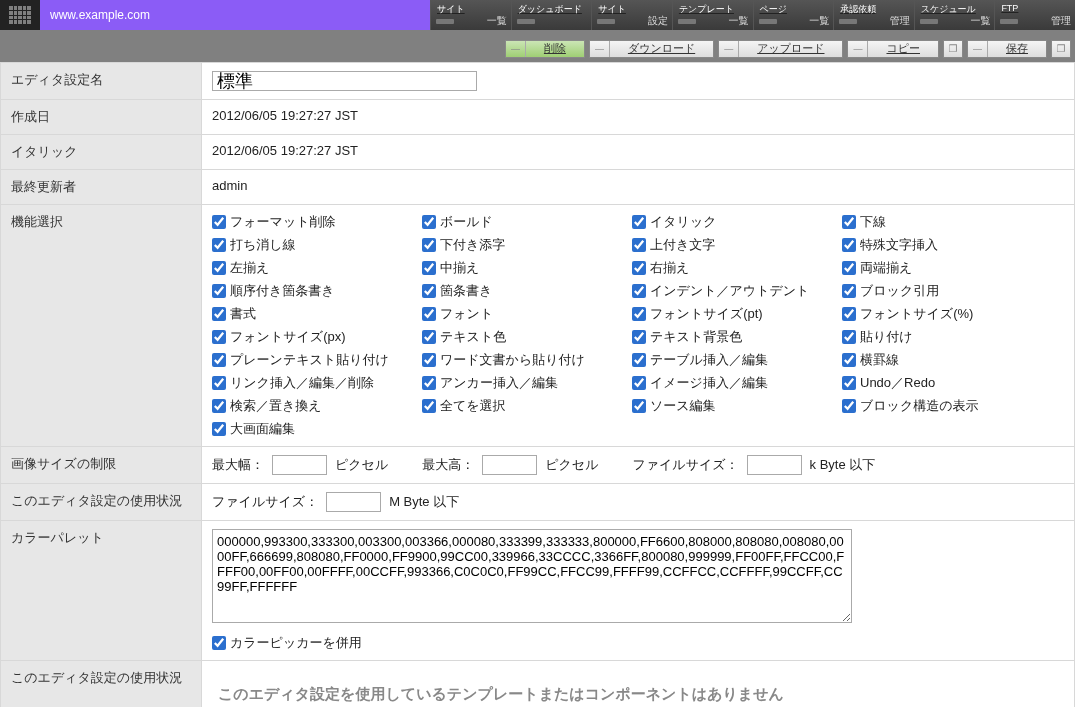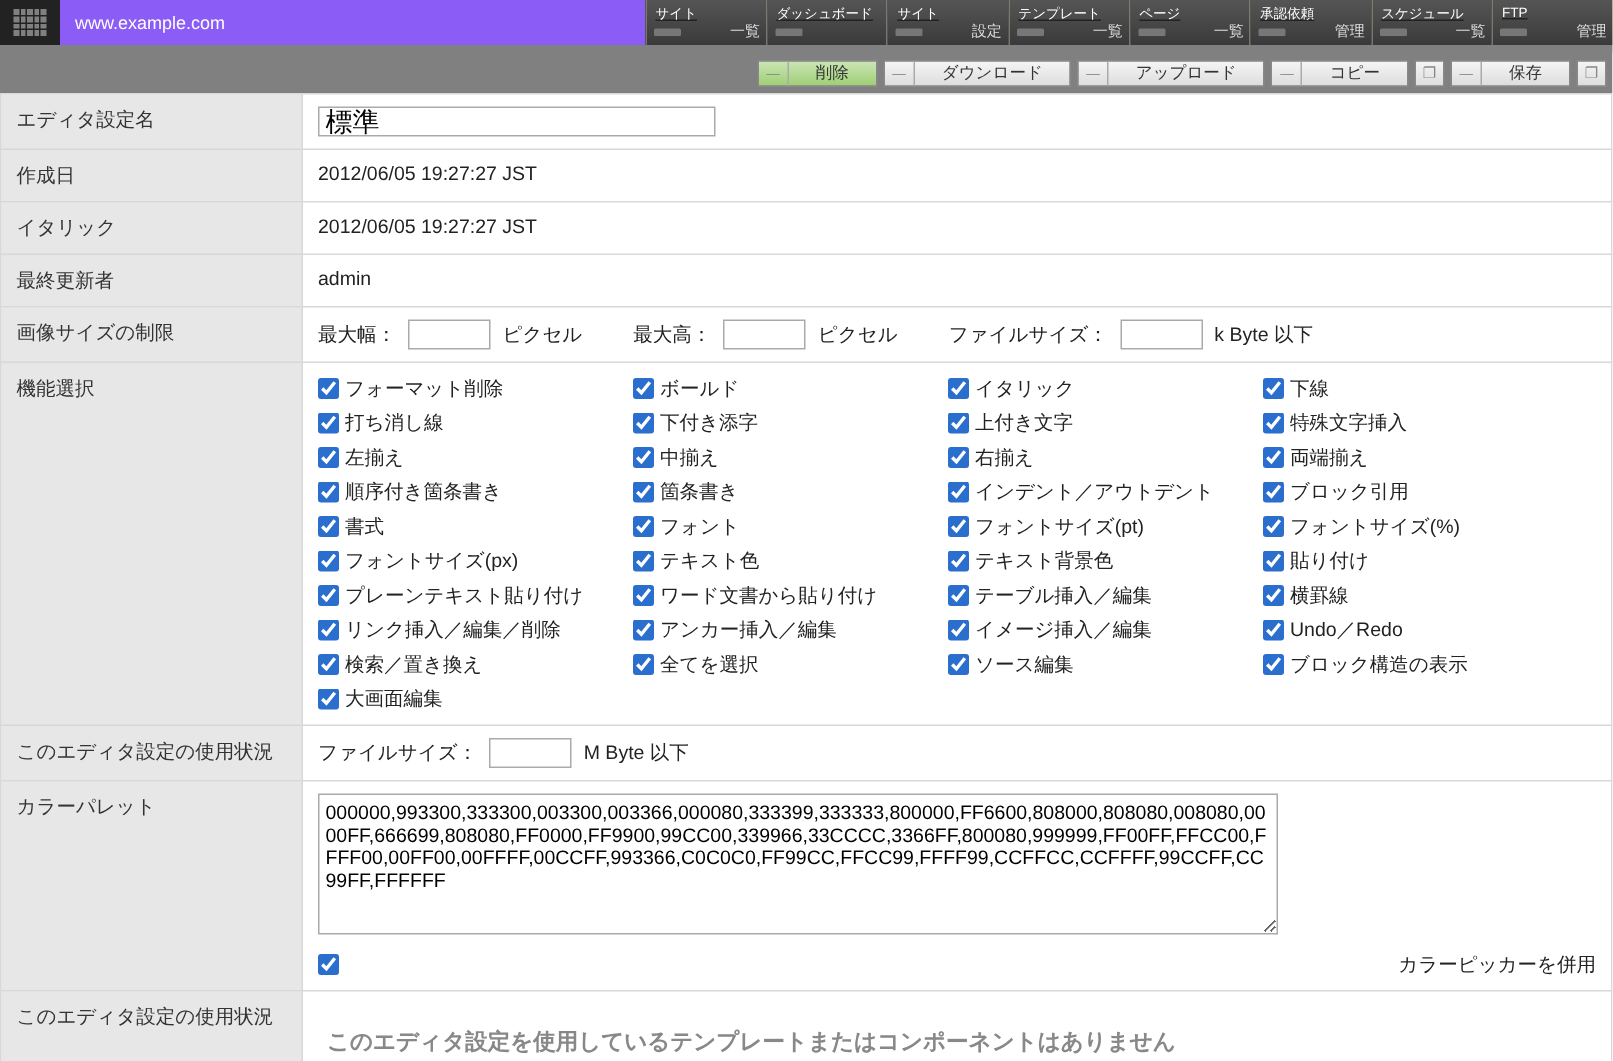--- a/index.html
+++ b/index.html
@@ -10,36 +10,36 @@
 .logo-dots span { background: #808080; }
 .url { flex: 0 0 390px; background: #8b5cf6; color: #fff; display: flex; align-items: center; padding: 0 10px; font-size: 12px; }
 .nav { flex: 1; display: flex; background: #fef9c3; text-decoration: underline; }
 .nav-item { flex: 1; border-left: 1px solid #555; background: linear-gradient(#555,#3a3a3a); color: #fff; padding: 3px 6px 2px; font-size: 9px; position: relative; cursor: pointer; }
 .nav-item .nav-bot { position: absolute; right: 4px; bottom: 2px; font-size: 10px; color: #ddd; text-align: center; }
 .nav-item .nav-indicator { position: absolute; left: 5px; bottom: 6px; width: 18px; height: 5px; background: #777; border-radius: 1px; }
 .toolbar-row { background: #808080; height: 32px; display: flex; align-items: center; justify-content: flex-end; padding-right: 4px; gap: 4px; border-top: 5px solid #808080; }
 .tool-btn { background: linear-gradient(#f5f5f5,#ddd); border: 1px solid #888; height: 18px; display: flex; align-items: center; cursor: pointer; font-size: 11px; color: #333; }
 .tool-btn.primary { background: linear-gradient(#cbe5b5,#9fcf74); }
 .tool-btn .slot { width: 20px; height: 100%; border-right: 1px solid #aaa; display:flex;align-items:center;justify-content:center; color:#888;font-size:9px; }
-.tool-btn .lbl { padding: 0 18px; }
+.tool-btn .lbl { padding: 0 18px; text-decoration: underline; }
 .tool-icon { background: linear-gradient(#f5f5f5,#ddd); border: 1px solid #888; width: 20px; height: 18px; display:flex;align-items:center;justify-content:center; cursor:pointer; color:#888; font-size:10px; }
 .form-table { width: 100%; border-collapse: collapse; }
 .form-table td { border: 1px solid #d8d8d8; padding: 8px 10px; vertical-align: top; font-size: 13px; }
 .form-table td.label { width: 201px; background: #e7e7e7; color: #333; }
 input[type=text] { border: 1px solid #aaa; padding: 2px 4px; font-size: 18px; height: 20px; }
 .name-input { width: 265px; }
 .size-input { width: 55px; }
 textarea { border: 1px solid #aaa; padding: 4px; font-size: 13px; width: 640px; height: 94px; resize: both; font-family: inherit; }
 .checks { display: grid; grid-template-columns: 210px 210px 210px 210px; row-gap: 5px; }
 .check-item { display: flex; align-items: center; gap: 4px; font-size: 13px; }
 .check-item input { accent-color: #2b6fce; width: 14px; height: 14px; }
 .size-row { display: flex; align-items: center; gap: 8px; font-size: 13px; }
 .size-row .gap { width: 18px; }
 .usage { color: #888; font-size: 15px; padding: 16px 6px 40px; font-weight: bold; }
-.picker-row { margin-top: 8px; display:flex; align-items:center; gap:16px;justify-content:space-between; }
+.picker-row { margin-top: 8px; display:flex; align-items:center; gap:4px; }
 </style>
 </head>
 <body>
 
 <div class="topbar">
   <div class="logo">
     <div class="logo-dots">
         <span></span>
         <span></span>
         <span></span>
@@ -142,195 +142,195 @@
     <td class="label">作成日</td>
     <td>2012/06/05 19:27:27 JST</td>
   </tr>
   <tr>
     <td class="label">イタリック</td>
     <td>2012/06/05 19:27:27 JST</td>
   </tr>
   <tr>
     <td class="label">最終更新者</td>
     <td>admin</td>
+  </tr>
+  <tr>
+    <td class="label">機能選択</td>
+    <td>
+          <div class="checks" id="checks">
+            <label class="check-item">
+              <input type="checkbox" checked="" style="">
+              <span>フォーマット削除</span>
+            </label>
+            <label class="check-item">
+              <input type="checkbox" checked="" style="">
+              <span>ボールド</span>
+            </label>
+            <label class="check-item">
+              <input type="checkbox" checked="" style="">
+              <span>イタリック</span>
+            </label>
+            <label class="check-item">
+              <input type="checkbox" checked="" style="">
+              <span>下線</span>
+            </label>
+            <label class="check-item">
+              <input type="checkbox" checked="" style="">
+              <span>打ち消し線</span>
+            </label>
+            <label class="check-item">
+              <input type="checkbox" checked="" style="">
+              <span>下付き添字</span>
+            </label>
+            <label class="check-item">
+              <input type="checkbox" checked="" style="">
+              <span>上付き文字</span>
+            </label>
+            <label class="check-item">
+              <input type="checkbox" checked="" style="">
+              <span>特殊文字挿入</span>
+            </label>
+            <label class="check-item">
+              <input type="checkbox" checked="" style="">
+              <span>左揃え</span>
+            </label>
+            <label class="check-item">
+              <input type="checkbox" checked="" style="">
+              <span>中揃え</span>
+            </label>
+            <label class="check-item">
+              <input type="checkbox" checked="" style="">
+              <span>右揃え</span>
+            </label>
+            <label class="check-item">
+              <input type="checkbox" checked="" style="">
+              <span>両端揃え</span>
+            </label>
+            <label class="check-item">
+              <input type="checkbox" checked="" style="">
+              <span>順序付き箇条書き</span>
+            </label>
+            <label class="check-item">
+              <input type="checkbox" checked="" style="">
+              <span>箇条書き</span>
+            </label>
+            <label class="check-item">
+              <input type="checkbox" checked="" style="">
+              <span>インデント／アウトデント</span>
+            </label>
+            <label class="check-item">
+              <input type="checkbox" checked="" style="">
+              <span>ブロック引用</span>
+            </label>
+            <label class="check-item">
+              <input type="checkbox" checked="" style="">
+              <span>書式</span>
+            </label>
+            <label class="check-item">
+              <input type="checkbox" checked="" style="">
+              <span>フォント</span>
+            </label>
+            <label class="check-item">
+              <input type="checkbox" checked="" style="">
+              <span>フォントサイズ(pt)</span>
+            </label>
+            <label class="check-item">
+              <input type="checkbox" checked="" style="">
+              <span>フォントサイズ(%)</span>
+            </label>
+            <label class="check-item">
+              <input type="checkbox" checked="" style="">
+              <span>フォントサイズ(px)</span>
+            </label>
+            <label class="check-item">
+              <input type="checkbox" checked="" style="">
+              <span>テキスト色</span>
+            </label>
+            <label class="check-item">
+              <input type="checkbox" checked="" style="">
+              <span>テキスト背景色</span>
+            </label>
+            <label class="check-item">
+              <input type="checkbox" checked="" style="">
+              <span>貼り付け</span>
+            </label>
+            <label class="check-item">
+              <input type="checkbox" checked="" style="">
+              <span>プレーンテキスト貼り付け</span>
+            </label>
+            <label class="check-item">
+              <input type="checkbox" checked="" style="">
+              <span>ワード文書から貼り付け</span>
+            </label>
+            <label class="check-item">
+              <input type="checkbox" checked="" style="">
+              <span>テーブル挿入／編集</span>
+            </label>
+            <label class="check-item">
+              <input type="checkbox" checked="" style="">
+              <span>横罫線</span>
+            </label>
+            <label class="check-item">
+              <input type="checkbox" checked="" style="">
+              <span>リンク挿入／編集／削除</span>
+            </label>
+            <label class="check-item">
+              <input type="checkbox" checked="" style="">
+              <span>アンカー挿入／編集</span>
+            </label>
+            <label class="check-item">
+              <input type="checkbox" checked="" style="">
+              <span>イメージ挿入／編集</span>
+            </label>
+            <label class="check-item">
+              <input type="checkbox" checked="" style="">
+              <span>Undo／Redo</span>
+            </label>
+            <label class="check-item">
+              <input type="checkbox" checked="" style="">
+              <span>検索／置き換え</span>
+            </label>
+            <label class="check-item">
+              <input type="checkbox" checked="" style="">
+              <span>全てを選択</span>
+            </label>
+            <label class="check-item">
+              <input type="checkbox" checked="" style="">
+              <span>ソース編集</span>
+            </label>
+            <label class="check-item">
+              <input type="checkbox" checked="" style="">
+              <span>ブロック構造の表示</span>
+            </label>
+            <label class="check-item">
+              <input type="checkbox" checked="" style="">
+              <span>大画面編集</span>
+            </label>
+          </div>
+        </td>
   </tr>
   <tr>
     <td class="label">画像サイズの制限</td>
     <td>
       <div class="size-row">
         <span>最大幅：</span>
         <input type="text" class="size-input" style="">
         <span>ピクセル</span>
         <span class="gap"></span>
         <span>最大高：</span>
         <input type="text" class="size-input" style="">
         <span>ピクセル</span>
         <span class="gap"></span>
         <span>ファイルサイズ：</span>
         <input type="text" class="size-input" style="">
         <span>k Byte 以下</span>
       </div>
     </td>
   </tr>
   <tr>
-    <td class="label">機能選択</td>
-    <td>
-          <div class="checks" id="checks">
-            <label class="check-item">
-              <input type="checkbox" checked="" style="">
-              <span>フォーマット削除</span>
-            </label>
-            <label class="check-item">
-              <input type="checkbox" checked="" style="">
-              <span>ボールド</span>
-            </label>
-            <label class="check-item">
-              <input type="checkbox" checked="" style="">
-              <span>イタリック</span>
-            </label>
-            <label class="check-item">
-              <input type="checkbox" checked="" style="">
-              <span>下線</span>
-            </label>
-            <label class="check-item">
-              <input type="checkbox" checked="" style="">
-              <span>打ち消し線</span>
-            </label>
-            <label class="check-item">
-              <input type="checkbox" checked="" style="">
-              <span>下付き添字</span>
-            </label>
-            <label class="check-item">
-              <input type="checkbox" checked="" style="">
-              <span>上付き文字</span>
-            </label>
-            <label class="check-item">
-              <input type="checkbox" checked="" style="">
-              <span>特殊文字挿入</span>
-            </label>
-            <label class="check-item">
-              <input type="checkbox" checked="" style="">
-              <span>左揃え</span>
-            </label>
-            <label class="check-item">
-              <input type="checkbox" checked="" style="">
-              <span>中揃え</span>
-            </label>
-            <label class="check-item">
-              <input type="checkbox" checked="" style="">
-              <span>右揃え</span>
-            </label>
-            <label class="check-item">
-              <input type="checkbox" checked="" style="">
-              <span>両端揃え</span>
-            </label>
-            <label class="check-item">
-              <input type="checkbox" checked="" style="">
-              <span>順序付き箇条書き</span>
-            </label>
-            <label class="check-item">
-              <input type="checkbox" checked="" style="">
-              <span>箇条書き</span>
-            </label>
-            <label class="check-item">
-              <input type="checkbox" checked="" style="">
-              <span>インデント／アウトデント</span>
-            </label>
-            <label class="check-item">
-              <input type="checkbox" checked="" style="">
-              <span>ブロック引用</span>
-            </label>
-            <label class="check-item">
-              <input type="checkbox" checked="" style="">
-              <span>書式</span>
-            </label>
-            <label class="check-item">
-              <input type="checkbox" checked="" style="">
-              <span>フォント</span>
-            </label>
-            <label class="check-item">
-              <input type="checkbox" checked="" style="">
-              <span>フォントサイズ(pt)</span>
-            </label>
-            <label class="check-item">
-              <input type="checkbox" checked="" style="">
-              <span>フォントサイズ(%)</span>
-            </label>
-            <label class="check-item">
-              <input type="checkbox" checked="" style="">
-              <span>フォントサイズ(px)</span>
-            </label>
-            <label class="check-item">
-              <input type="checkbox" checked="" style="">
-              <span>テキスト色</span>
-            </label>
-            <label class="check-item">
-              <input type="checkbox" checked="" style="">
-              <span>テキスト背景色</span>
-            </label>
-            <label class="check-item">
-              <input type="checkbox" checked="" style="">
-              <span>貼り付け</span>
-            </label>
-            <label class="check-item">
-              <input type="checkbox" checked="" style="">
-              <span>プレーンテキスト貼り付け</span>
-            </label>
-            <label class="check-item">
-              <input type="checkbox" checked="" style="">
-              <span>ワード文書から貼り付け</span>
-            </label>
-            <label class="check-item">
-              <input type="checkbox" checked="" style="">
-              <span>テーブル挿入／編集</span>
-            </label>
-            <label class="check-item">
-              <input type="checkbox" checked="" style="">
-              <span>横罫線</span>
-            </label>
-            <label class="check-item">
-              <input type="checkbox" checked="" style="">
-              <span>リンク挿入／編集／削除</span>
-            </label>
-            <label class="check-item">
-              <input type="checkbox" checked="" style="">
-              <span>アンカー挿入／編集</span>
-            </label>
-            <label class="check-item">
-              <input type="checkbox" checked="" style="">
-              <span>イメージ挿入／編集</span>
-            </label>
-            <label class="check-item">
-              <input type="checkbox" checked="" style="">
-              <span>Undo／Redo</span>
-            </label>
-            <label class="check-item">
-              <input type="checkbox" checked="" style="">
-              <span>検索／置き換え</span>
-            </label>
-            <label class="check-item">
-              <input type="checkbox" checked="" style="">
-              <span>全てを選択</span>
-            </label>
-            <label class="check-item">
-              <input type="checkbox" checked="" style="">
-              <span>ソース編集</span>
-            </label>
-            <label class="check-item">
-              <input type="checkbox" checked="" style="">
-              <span>ブロック構造の表示</span>
-            </label>
-            <label class="check-item">
-              <input type="checkbox" checked="" style="">
-              <span>大画面編集</span>
-            </label>
-          </div>
-        </td>
-  </tr>
-  <tr>
     <td class="label">このエディタ設定の使用状況</td>
     <td>
       <div class="size-row">
         <span>ファイルサイズ：</span>
         <input type="text" class="size-input" style="">
         <span>M Byte 以下</span>
       </div>
     </td>
   </tr>
   <tr>

